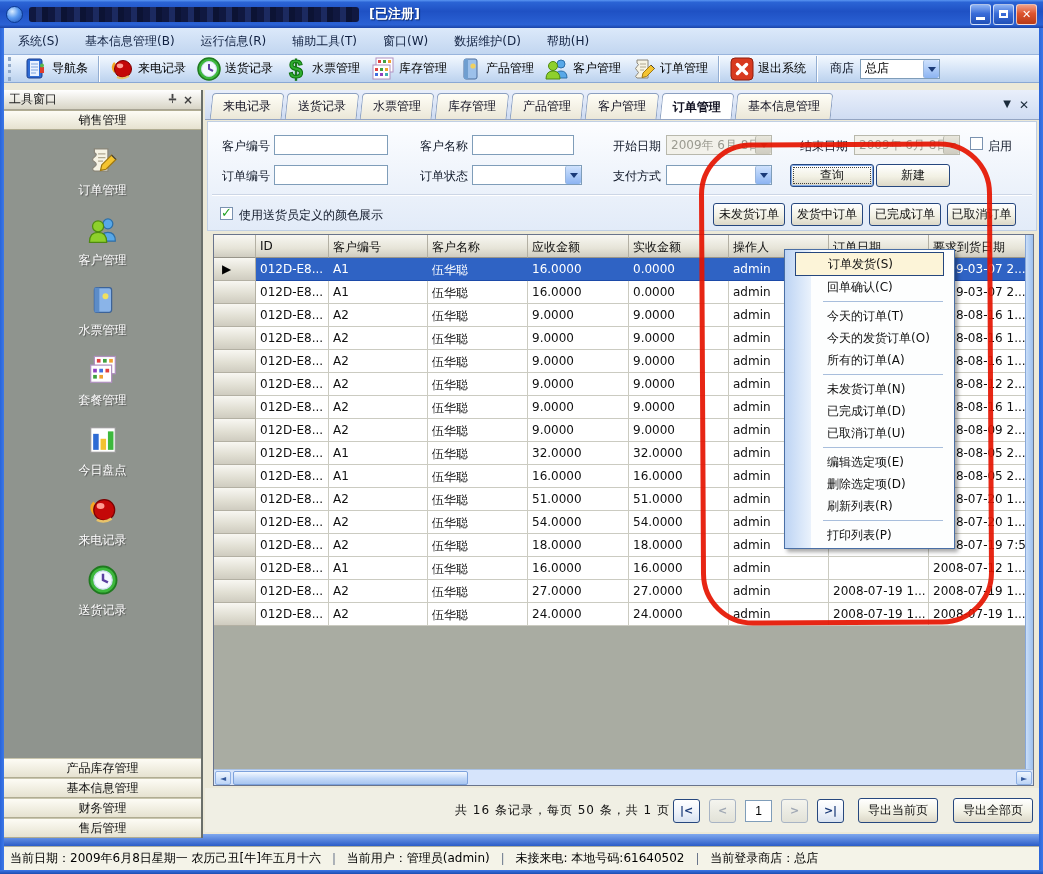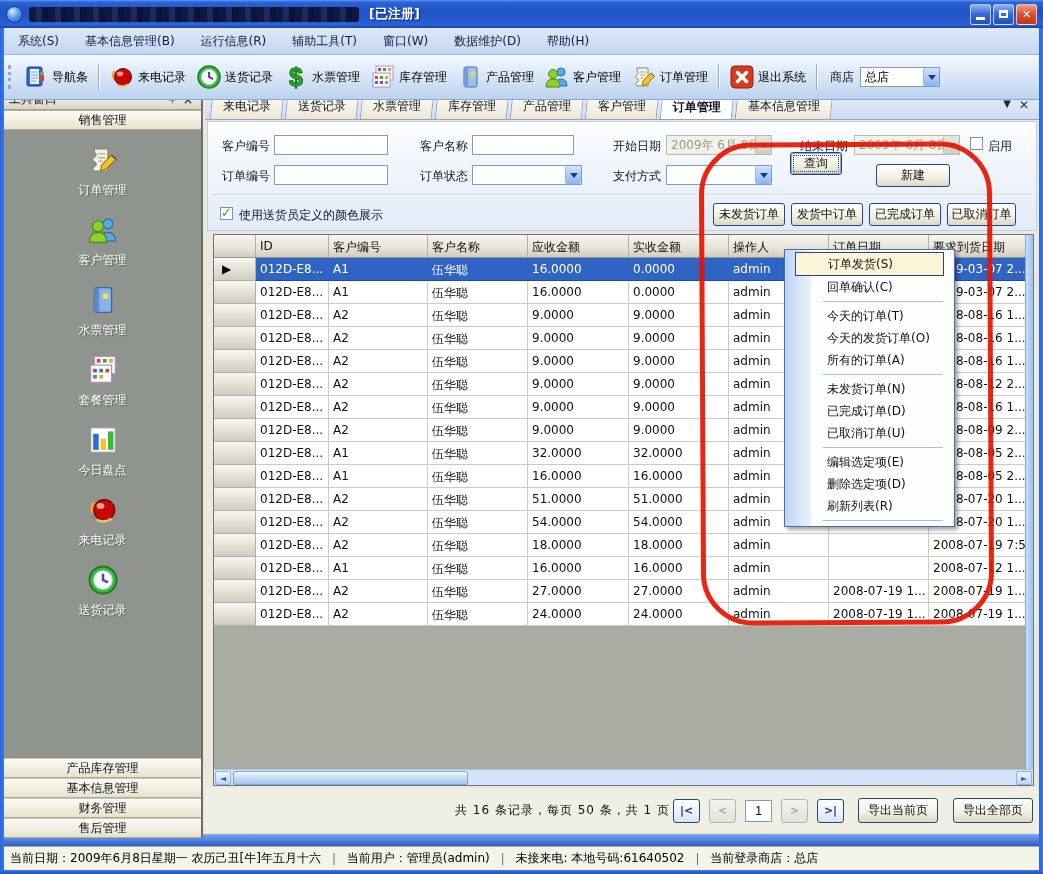--- a/index.html
+++ b/index.html
@@ -35,21 +35,21 @@
   .glyph-min { width:9px; height:3px; background:#fff; margin-top:9px; }
   .glyph-max { width:9px; height:8px; border:2px solid #fff; border-top-width:3px; }
 
   
   #menubar { position:absolute; left:4px; right:4px; top:28px; height:27px; z-index:9;
     background:linear-gradient(180deg,#dce9fa,#c2d6f0); border-bottom:1px solid #98b4dc;
     display:flex; align-items:center; gap:26px; padding-left:14px; color:#102040; }
   .menu-item { cursor:default; white-space:nowrap; }
 
   
-  #toolbar { position:absolute; left:4px; right:4px; top:55px; height:45px; z-index:9;
+  #toolbar { position:absolute; left:4px; right:4px; top:55px; height:28px; z-index:9;
     background:linear-gradient(180deg,#f4f9ff,#d2e2f6 60%,#bcd2ee);
     border-bottom:1px solid #8aa8d4; display:flex; align-items:center; padding-left:4px; }
   #toolbar-grip { width:4px; height:24px; border-left:3px dotted #8fa8c8; margin-right:6px; }
   .tool-item { display:flex; align-items:center; gap:3px; padding:2px 5px; white-space:nowrap; }
   .tool-icon svg { width:26px; height:26px; display:block; }
   .tool-sep { width:1px; height:26px; background:#93aed2; margin:0 5px; box-shadow:1px 0 0 #fff; }
   #store-group { display:flex; align-items:center; gap:6px; margin-left:8px; }
   .combo { height:20px; background:#fff; border:1px solid #7f9db9; display:flex; align-items:center; }
   .combo .combo-val { flex:1; padding:0 4px; overflow:hidden; white-space:nowrap; }
   .combo .combo-arrow { width:16px; height:18px; border-left:1px solid #9ab6dc; border-radius:2px;
@@ -443,21 +443,21 @@
       <span class="flabel" style="left:212px;top:46px">订单状态</span>
       <div class="combo fcombo" style="left:264px;top:43px;width:110px">
         <span class="combo-val"></span>
         <span class="combo-arrow"></span>
       </div>
       <span class="flabel" style="left:405px;top:46px">支付方式</span>
       <div class="combo fcombo" style="left:458px;top:43px;width:106px">
         <span class="combo-val"></span>
         <span class="combo-arrow"></span>
       </div>
-      <div class="fbtn focused" style="left:582px;top:30px;width:52px">查询</div>
+      <div class="fbtn focused" style="left:582px;top:42px;width:84px">查询</div>
       <div class="fbtn" style="left:668px;top:42px;width:74px">新建</div>
 
       <div class="fsep"></div>
 
       <span class="checkbox checked" style="left:12px;top:85px"></span>
       <span class="flabel" style="left:31px;top:85px">使用送货员定义的颜色展示</span>
       <div id="status-filter-buttons">
           <div class="fbtn" style="left: 505px; top: 81px; width: 72px;">未发货订单</div>
           <div class="fbtn" style="left: 583px; top: 81px; width: 72px;">发货中订单</div>
           <div class="fbtn" style="left: 661px; top: 81px; width: 72px;">已完成订单</div>
@@ -698,17 +698,18 @@
         <div class="cm-item">所有的订单(A)</div>
         <div class="cm-sep"></div>
         <div class="cm-item">未发货订单(N)</div>
         <div class="cm-item">已完成订单(D)</div>
         <div class="cm-item">已取消订单(U)</div>
         <div class="cm-sep"></div>
         <div class="cm-item">编辑选定项(E)</div>
         <div class="cm-item">删除选定项(D)</div>
         <div class="cm-item">刷新列表(R)</div>
         <div class="cm-sep"></div>
+        <div class="cm-item">打印列表(P)</div>
       </div>
   </div>
 
   <div id="annotation-circle"></div>
 </div>
 
 </body></html>

